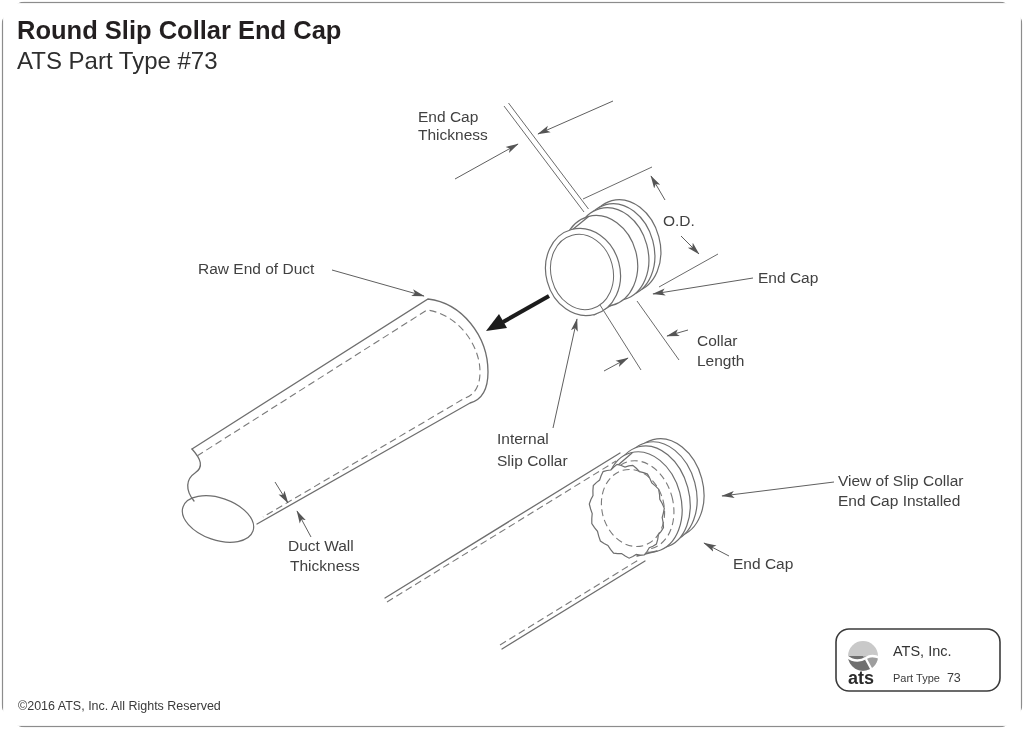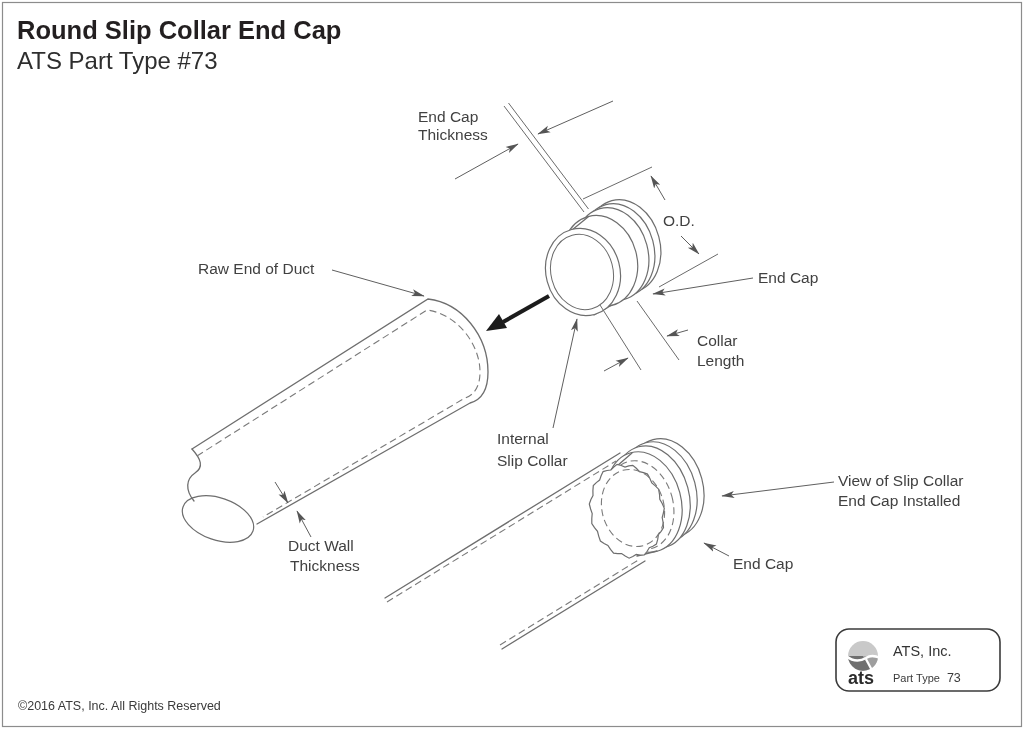--- a/index.html
+++ b/index.html
@@ -1,17 +1,17 @@
 <!DOCTYPE html>
 <html><head>
 <meta charset="utf-8">
 <style>
   html,body{margin:0;padding:0;background:#fff;}
   .page{position:relative;width:1024px;height:729px;background:#fff;overflow:hidden;
-        font-family:"Liberation Sans",sans-serif;}
+        font-family:"Liberation Sans",sans-serif;border-radius:32px;}
   svg{position:absolute;inset:0;}
   .ln   {stroke:#6e6e6e;fill:none;stroke-width:1.3;stroke-linecap:round;}
   .lnf  {stroke:#6e6e6e;fill:#ffffff;stroke-width:1.2;}
   .dash {stroke:#7a7a7a;fill:none;stroke-width:1.1;stroke-dasharray:7 4;}
   .thin {stroke:#6b6b6b;fill:none;stroke-width:1;}
   .lead {stroke:#5f5f5f;fill:none;stroke-width:1;}
   text  {font-family:"Liberation Sans",sans-serif;fill:#414141;}
   .lbl  {font-size:15.5px;}
   .title{font-size:25.5px;font-weight:bold;fill:#231f20;}
   .subtitle{font-size:24px;fill:#2e2e2e;}

